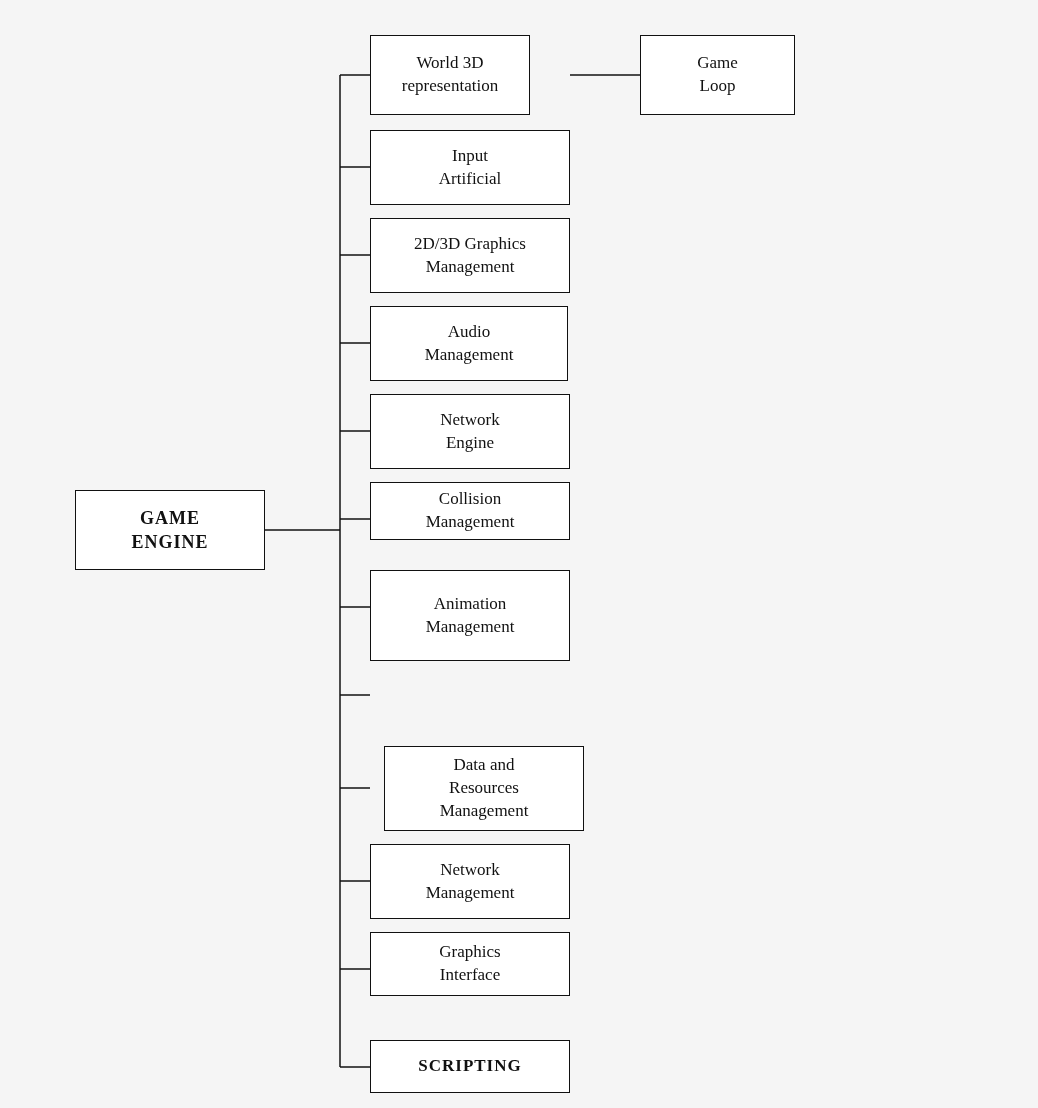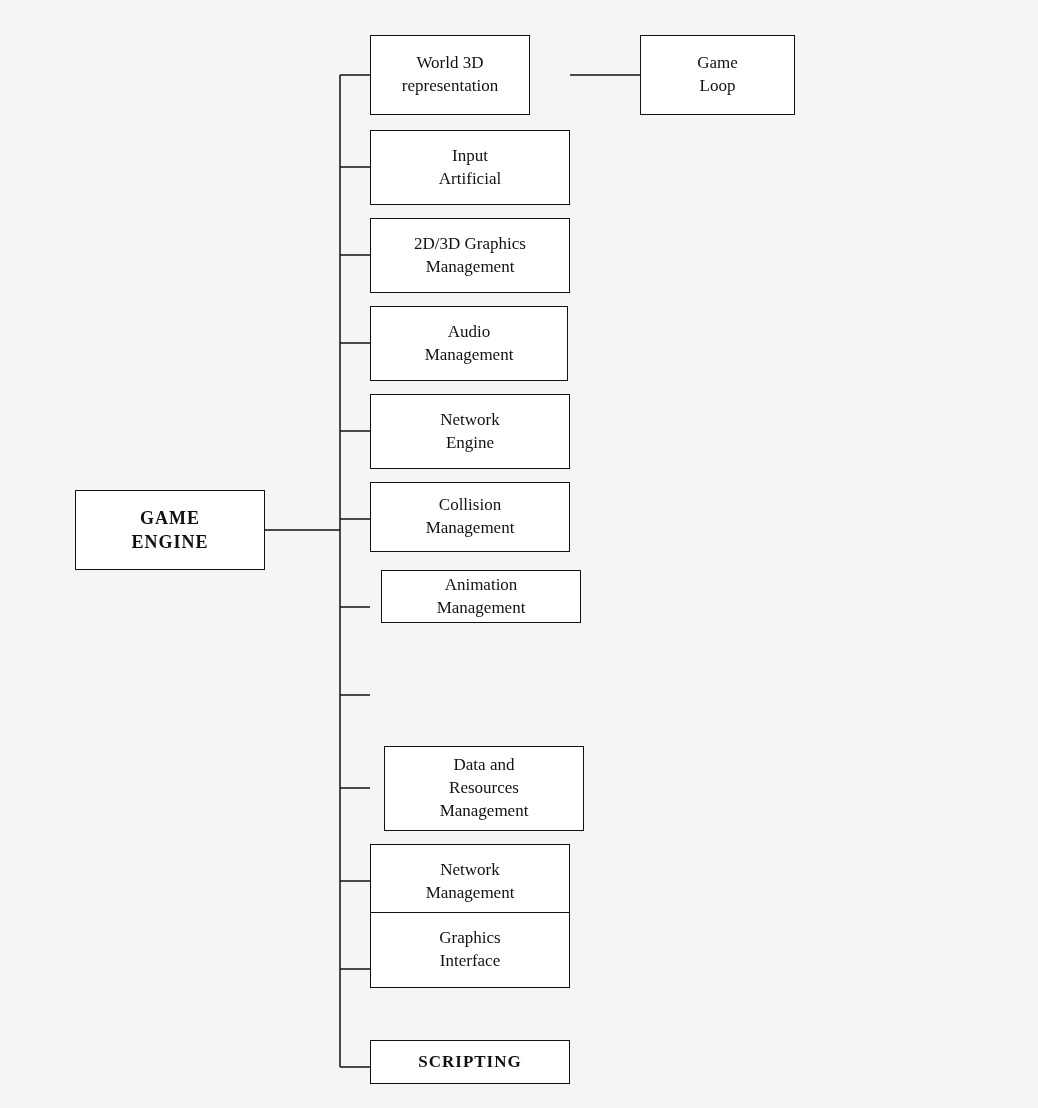--- a/index.html
+++ b/index.html
@@ -104,44 +104,44 @@
   <div class="box" style="left:370px; top:306px; width:198px; height:75px;">
     <span style="white-space:pre-line;">Audio
 Management</span>
   </div>
 
   <div class="box" style="left:370px; top:394px; width:200px; height:75px;">
     <span style="white-space:pre-line;">Network
 Engine</span>
   </div>
 
-  <div class="box" style="left:370px; top:482px; width:200px; height:70px;">
+  <div class="box" style="left:370px; top:482px; width:200px; height:58px;">
     <span style="white-space:pre-line;">Collision
 Management</span>
   </div>
 
-  <div class="box" style="left:370px; top:570px; width:200px; height:53px;margin-left:11px;">
+  <div class="box" style="left:370px; top:570px; width:200px; height:91px;">
     <span style="white-space:pre-line;">Animation
 Management</span>
   </div>
 
 
   <div class="box" style="left:384px; top:746px; width:200px; height:85px;text-align:center;">
     <span style="white-space:pre-line;">Data and
 Resources
 Management</span>
   </div>
 
   <div class="box" style="left:370px; top:844px; width:200px; height:75px;">
     <span style="white-space:pre-line;">Network
 Management</span>
   </div>
 
-  <div class="box" style="left:370px; top:912px; width:200px; height:76px;">
+  <div class="box" style="left:370px; top:932px; width:200px; height:64px;">
     <span style="white-space:pre-line;">Graphics
 Interface</span>
   </div>
 
-  <div class="box" style="left:370px; top:1040px; width:200px; height:44px; font-size:17px; font-weight:bold; letter-spacing:1px;">
+  <div class="box" style="left:370px; top:1040px; width:200px; height:53px; font-size:17px; font-weight:bold; letter-spacing:1px;">
     <span>SCRIPTING</span>
   </div>
 
 </div>
 
 </body></html>

